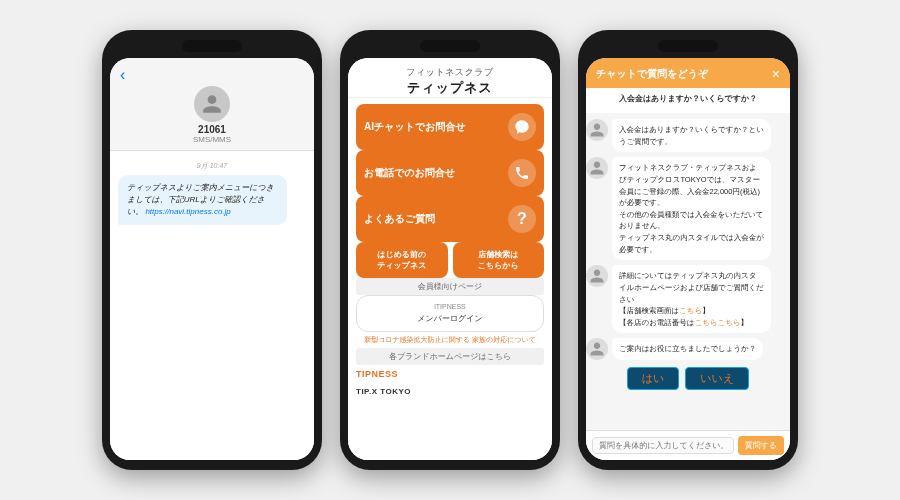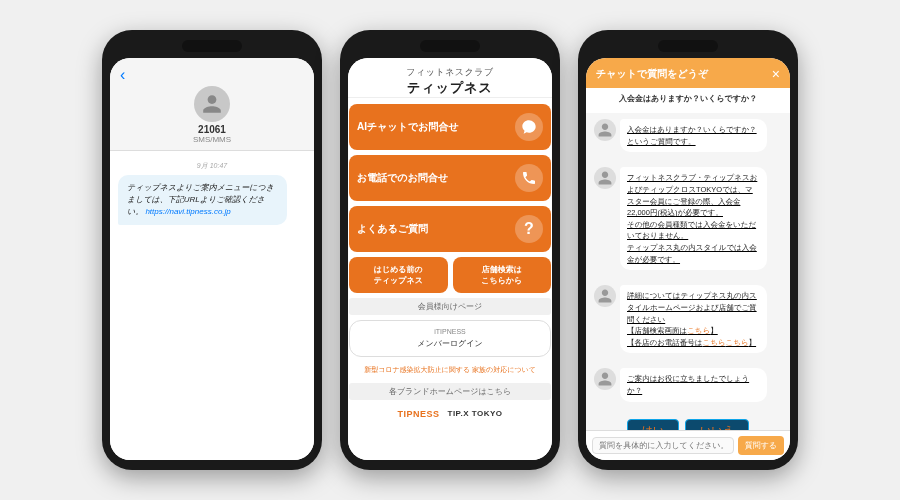--- a/index.html
+++ b/index.html
@@ -115,25 +115,24 @@
     }
     .menu-logo-bold {
       font-size: 13px;
       font-weight: 900;
       color: #222;
       letter-spacing: 1px;
     }
     .menu-body {
       flex: 1;
       background: #fff;
-      padding: 6px 1px;
+      padding: 6px 8px;
       overflow-y: auto;
       display: flex;
       flex-direction: column;
-      gap: 5px;
     }
     .menu-btn-large {
       border-radius: 8px;
       padding: 9px 8px;
       display: flex;
       align-items: center;
       justify-content: space-between;
       cursor: pointer;
       color: #fff;
       font-size: 10px;
@@ -200,20 +199,21 @@
       font-size: 8px;
       color: #666;
       padding: 3px;
       border-radius: 3px;
     }
     .menu-brands {
       display: flex;
       justify-content: center;
       gap: 8px;
       padding: 4px 0;
+      flex-direction: column;
     }
     .brand-logo {
       font-size: 9px;
       font-weight: 900;
       color: #e8721e;
       letter-spacing: 0.5px;
     }
     .brand-logo2 {
       font-size: 8px;
       font-weight: 900;
@@ -245,26 +245,25 @@
       border-radius: 12px;
       padding: 5px 10px;
       font-size: 8px;
       color: #333;
       text-align: center;
       font-weight: 700;
     }
     .chat-body {
       flex: 1;
       background: #f5f5f5;
-      padding: 6px 8px;
+      padding: 6px 0;
       overflow-y: auto;
       display: flex;
       flex-direction: column;
-      gap: 15px;
-      text-decoration: underline;
+      gap: 5px;
     }
     .chat-msg-row {
       display: flex;
       align-items: flex-start;
       gap: 4px;
     }
     .chat-avatar-sm {
       width: 22px;
       height: 22px;
       border-radius: 50%;

